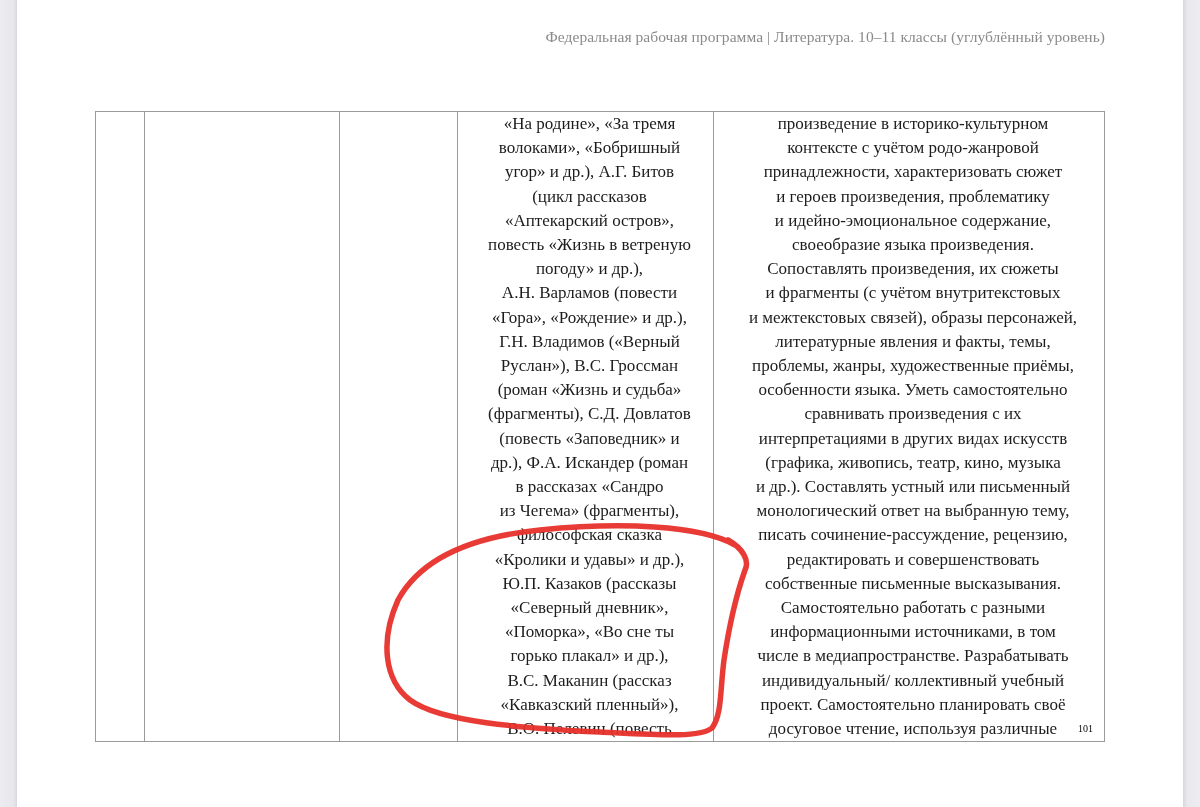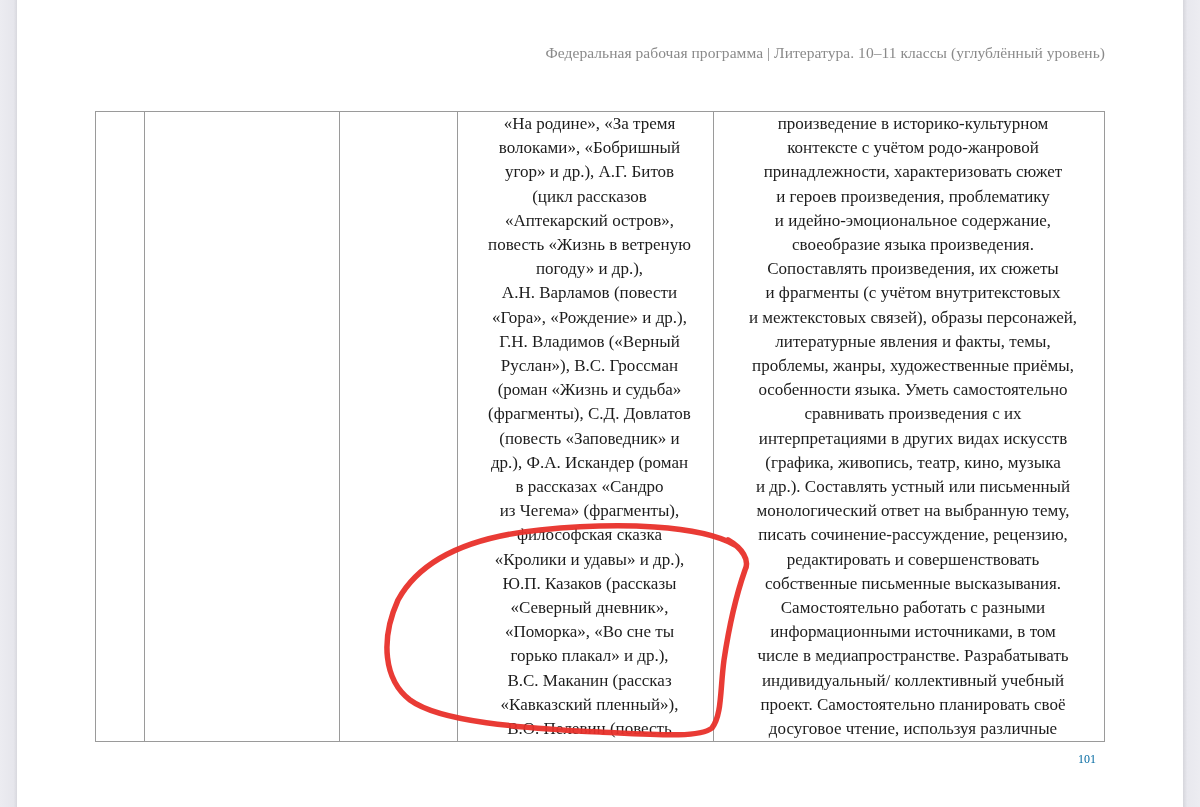--- a/index.html
+++ b/index.html
@@ -28,21 +28,21 @@
       background: linear-gradient(to right, #d6d6dc 0%, #e8e8ee 25%, #ececf1 100%);
     }
     .page {
       position: absolute;
       left: 17px; top: 0;
       width: 1166px; height: 807px;
       background: #ffffff;
     }
     .running-header {
       position: absolute;
-      left: 505px; top: 44px;
+      left: 505px; top: 28px;
       width: 600px;
       text-align: right;
       font-size: 15.5px;
       color: #8a8a8a;
       white-space: nowrap;
       letter-spacing: 0.05px;
     }
     table.program-table {
       position: absolute;
       left: 95px; top: 111px;
@@ -65,23 +65,23 @@
       white-space: pre-line;
       color: #1c1c1c;
     }
     .cell-text .line {
       display: block;
       white-space: nowrap;
       text-align: center;
     }
     .page-number {
       position: absolute;
-      left: 1078px; top: 752px;
-      font-size: 12px;
-      color: #0369a1;
+      left: 1078px; top: 723px;
+      font-size: 10px;
+      color: #000000;
     }
     .annotation {
       position: absolute;
       left: 0; top: 0;
       width: 1200px; height: 807px;
       pointer-events: none;
     }
   </style>
 </head>
 <body>

